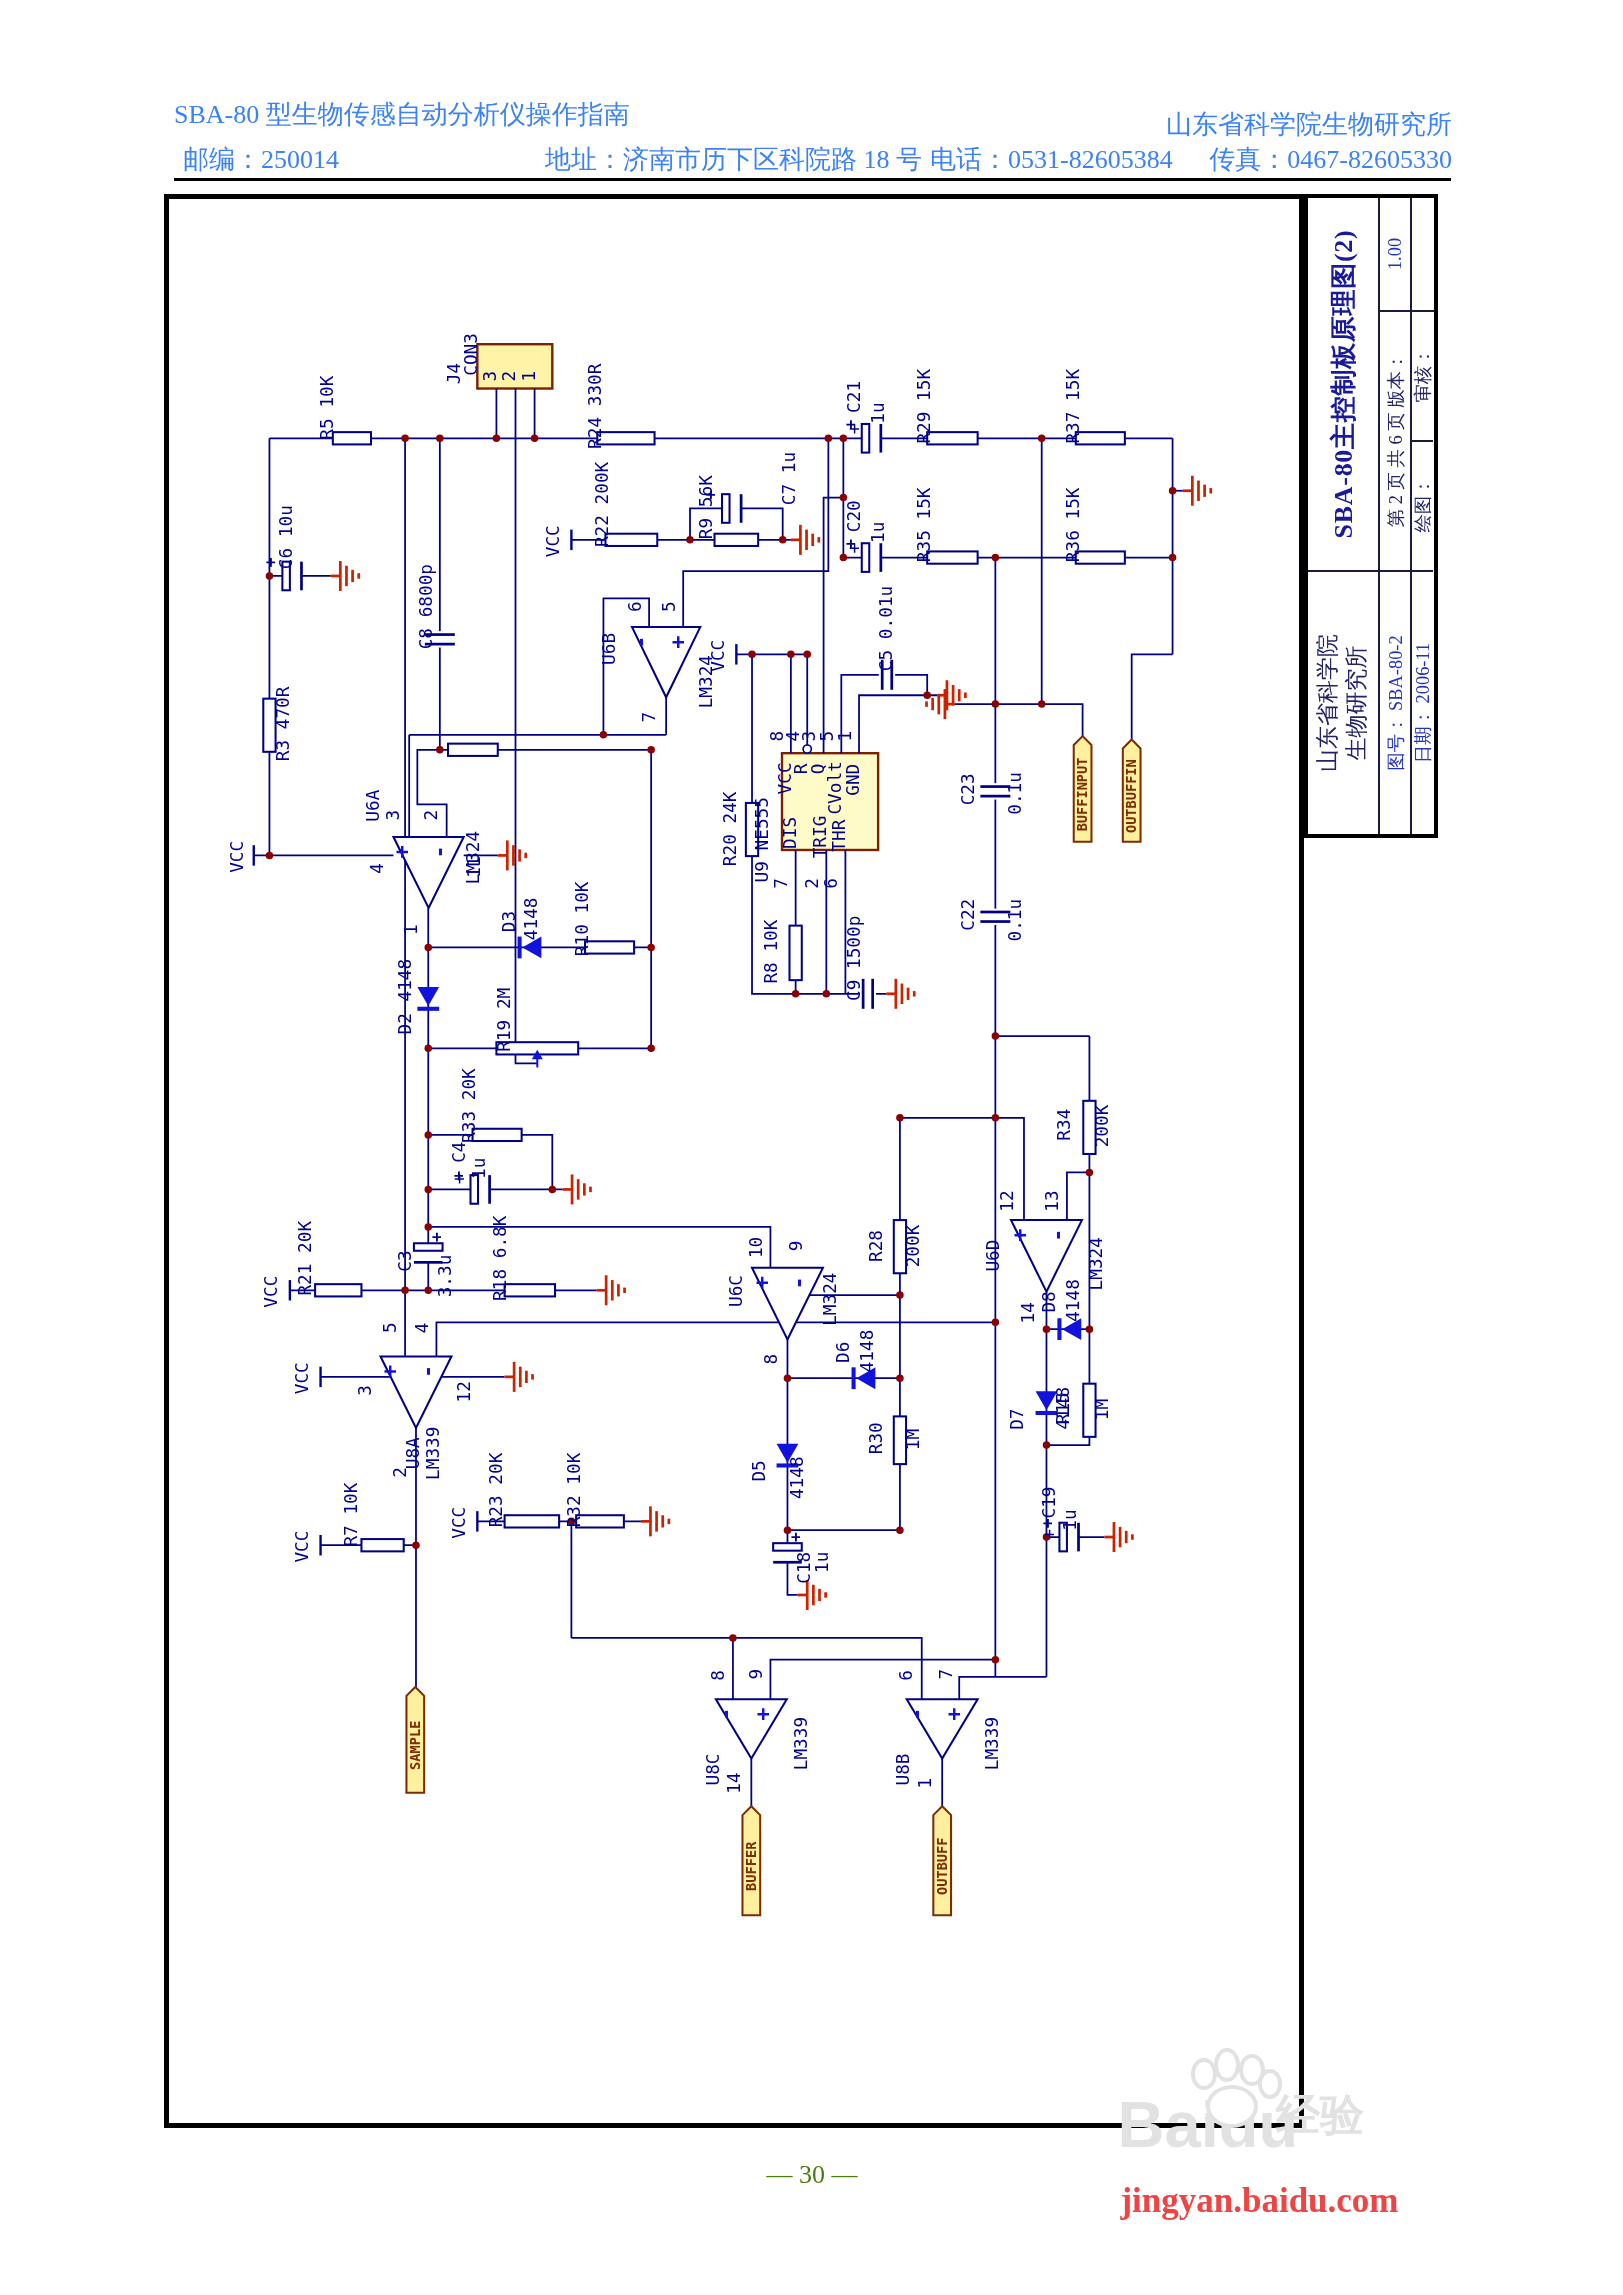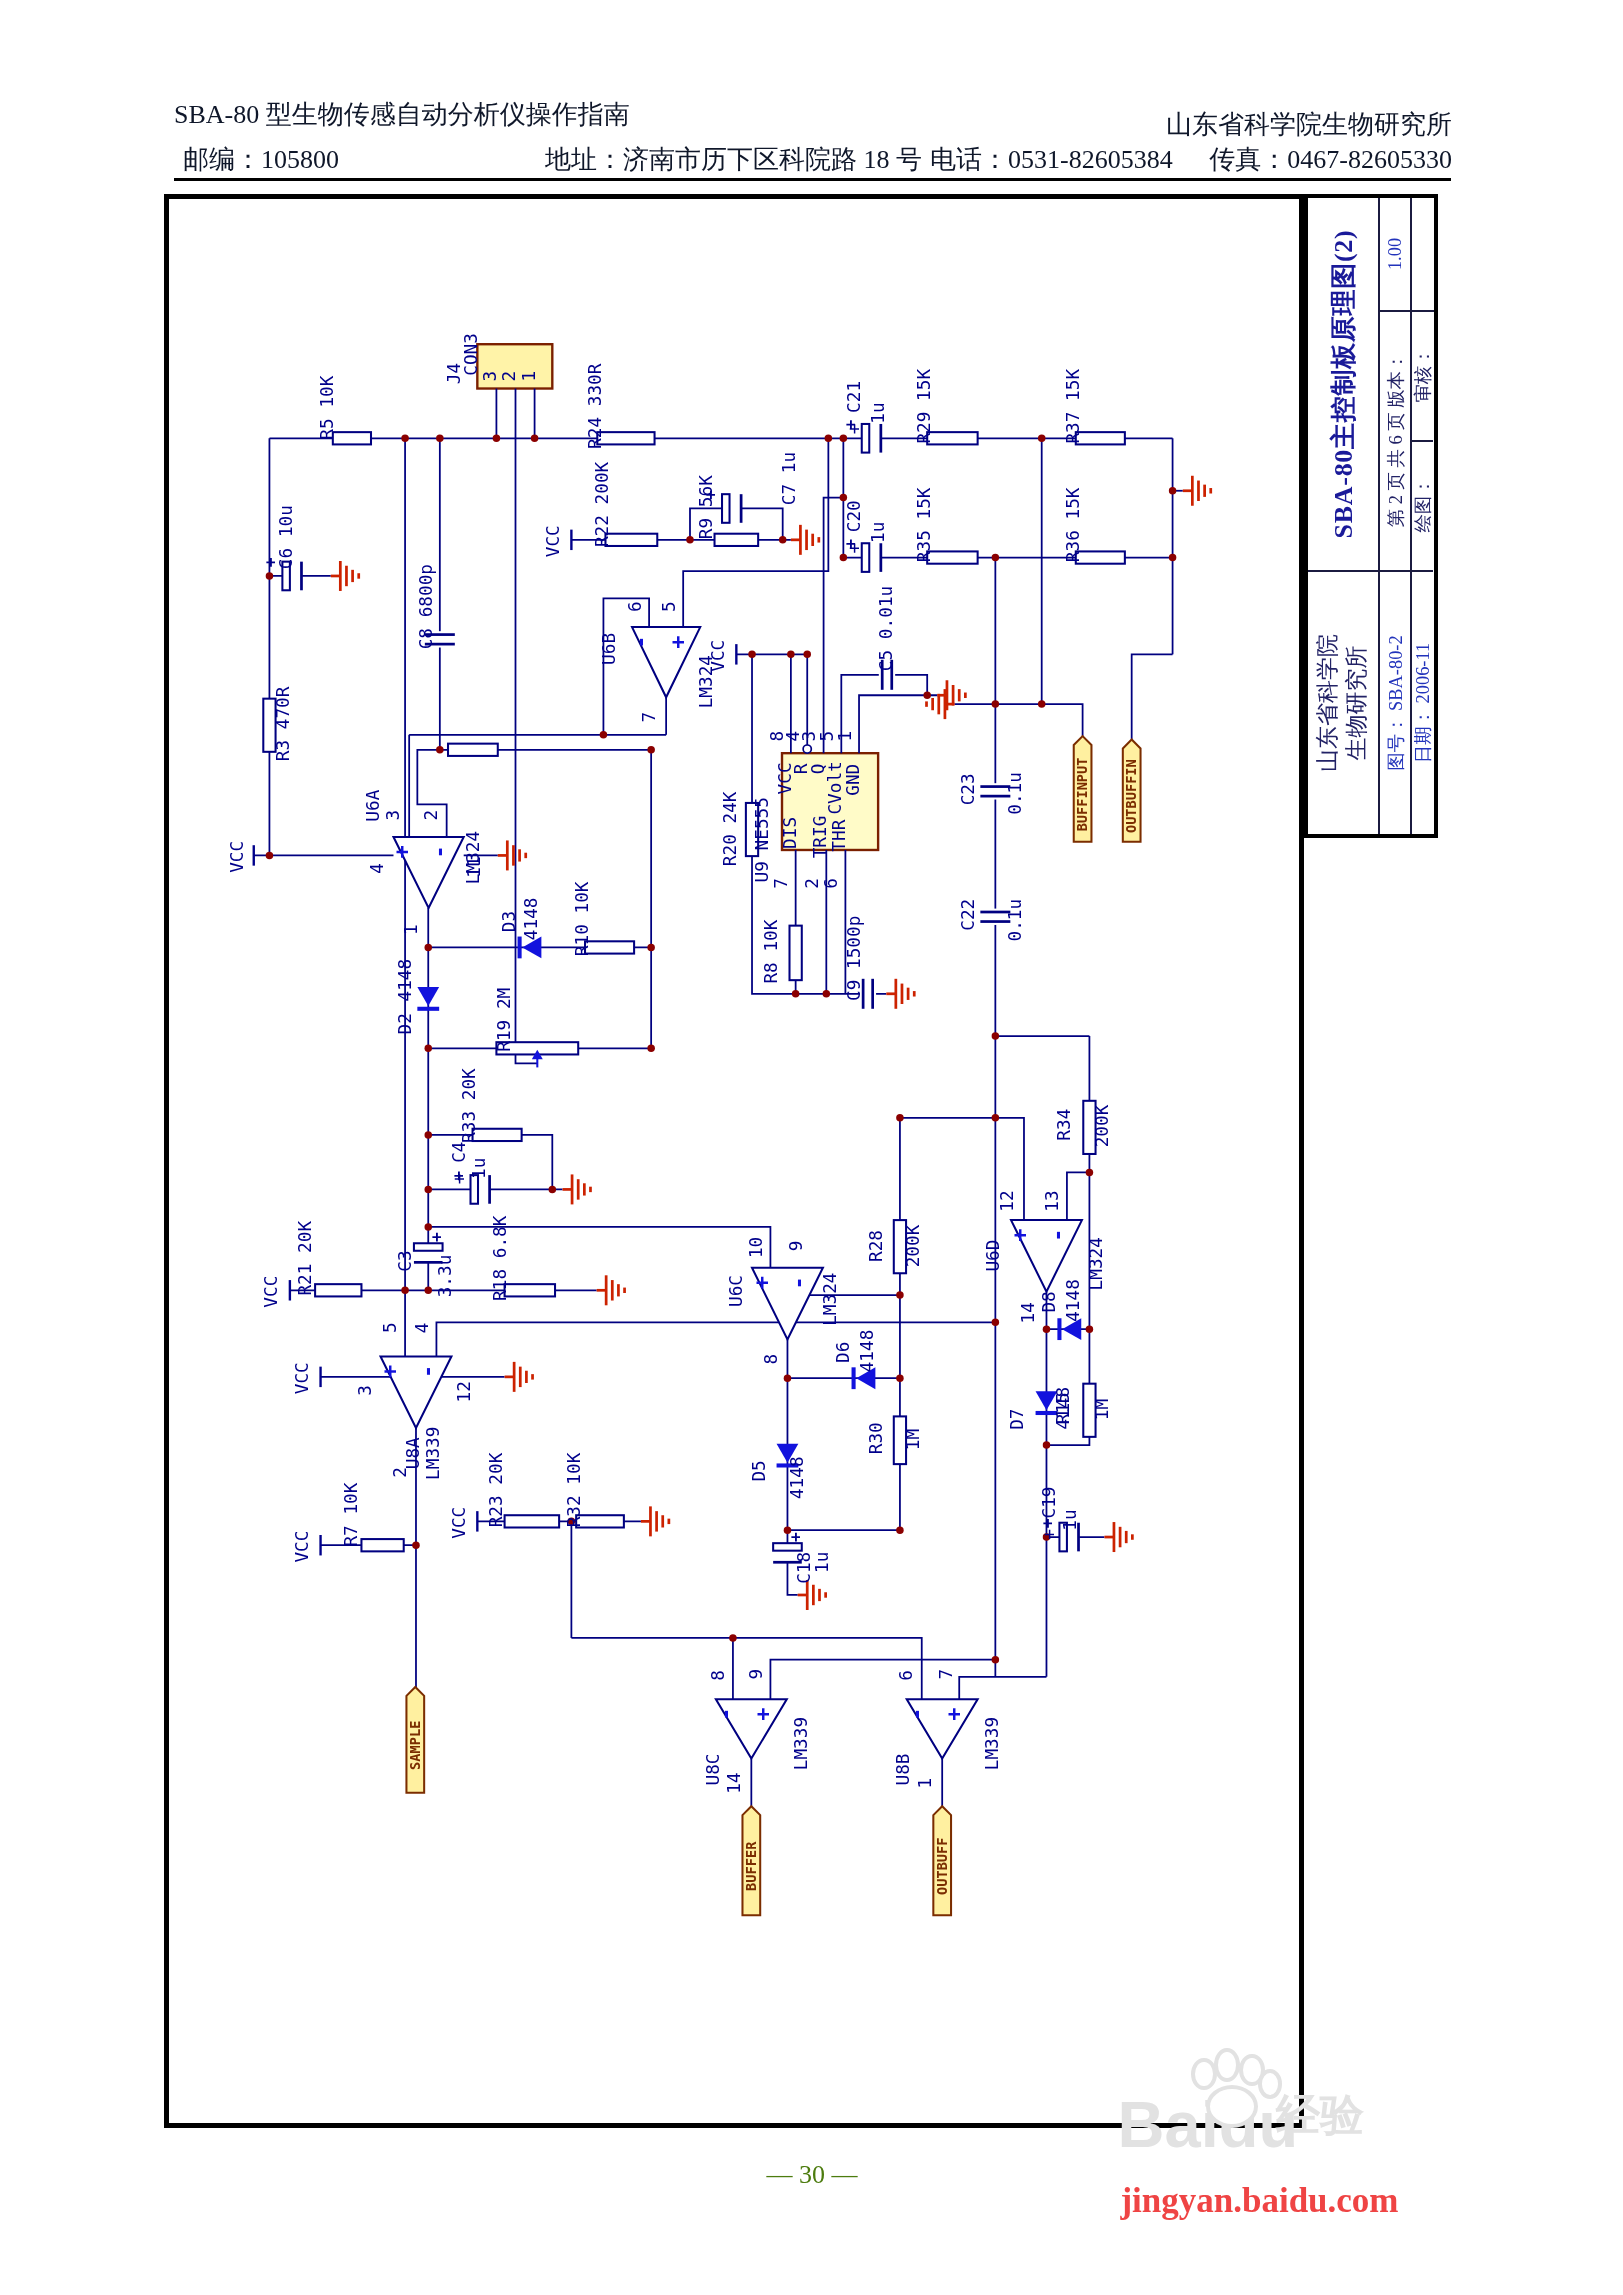--- a/index.html
+++ b/index.html
@@ -1,18 +1,18 @@
 <!DOCTYPE html>
 <html style="font-size:11px"><head>
 <meta charset="utf-8">
 <style>
   html,body{margin:0;padding:0;background:#ffffff;}
   body{width:1624px;height:2295px;position:relative;font-family:"Liberation Serif",serif;}
   .abs{position:absolute;}
-  .hdr-t{font-size:26px;color:#0f172a;white-space:nowrap;}
+  .hdr-t{font-size:26px;color:#3b82f6;white-space:nowrap;}
   .hdr-underline{background:#000;height:2.7px;}
   .frame{border:5.5px solid #000;box-sizing:border-box;}
   .tb{border:4.1px solid #000;box-sizing:border-box;background:#fff;}
   .tb-line{background:#1b1b40;position:absolute;}
   .cell{position:absolute;overflow:visible;}
   .rot{position:absolute;left:50%;top:50%;transform:translate(-50%,-50%) rotate(-90deg);white-space:nowrap;text-align:center;font-family:"Liberation Serif",serif;}
   .tb-title{font-size:26px;font-weight:bold;color:#1a1a99;letter-spacing:0.7px;}
   .tb-org{font-size:23px;color:#222266;line-height:1.25;}
   .tb-lab{font-size:18.4px;color:#222266;}
   .tb-val{font-size:18.4px;color:#2233bb;}
@@ -20,21 +20,21 @@
   .wm{color:#e2e2e2;font-family:"Liberation Sans",sans-serif;font-weight:bold;white-space:nowrap;}
   .wm-url{font-size:35px;color:#ef4444;font-weight:bold;}
   .paw{position:absolute;background:#fff;border:4.1px solid #e2e2e2;border-radius:50%;}
   svg text{font-family:"DejaVu Sans Mono",monospace;}
 </style>
 </head>
 <body>
 
 <div class="abs hdr-t" style="left:174px;top:97px;">SBA-80 型生物传感自动分析仪操作指南</div>
 <div class="abs hdr-t" style="right:172px;top:97px;margin-top:10px;">山东省科学院生物研究所</div>
-<div class="abs hdr-t" style="left:183px;top:142px;">邮编：105800</div>
+<div class="abs hdr-t" style="left:183px;top:142px;">邮编：250014</div>
 <div class="abs hdr-t" style="left:545px;top:142px;">地址：济南市历下区科院路 18 号</div>
 <div class="abs hdr-t" style="left:930px;top:142px;">电话：0531-82605384</div>
 <div class="abs hdr-t" style="right:172px;top:142px;">传真：0467-82605330</div>
 <div class="abs hdr-underline" style="left:174px;top:178px;width:1277px;"></div>
 
 <div class="abs frame" style="left:164px;top:194px;width:1140px;height:1934px;"></div>
 
 <div class="abs tb" style="left:1304px;top:194px;width:134px;height:644px;">
   <div class="tb-line" style="left:70px;top:0;width:2px;height:636px;"></div>
   <div class="tb-line" style="left:102px;top:0;width:2px;height:636px;"></div>

